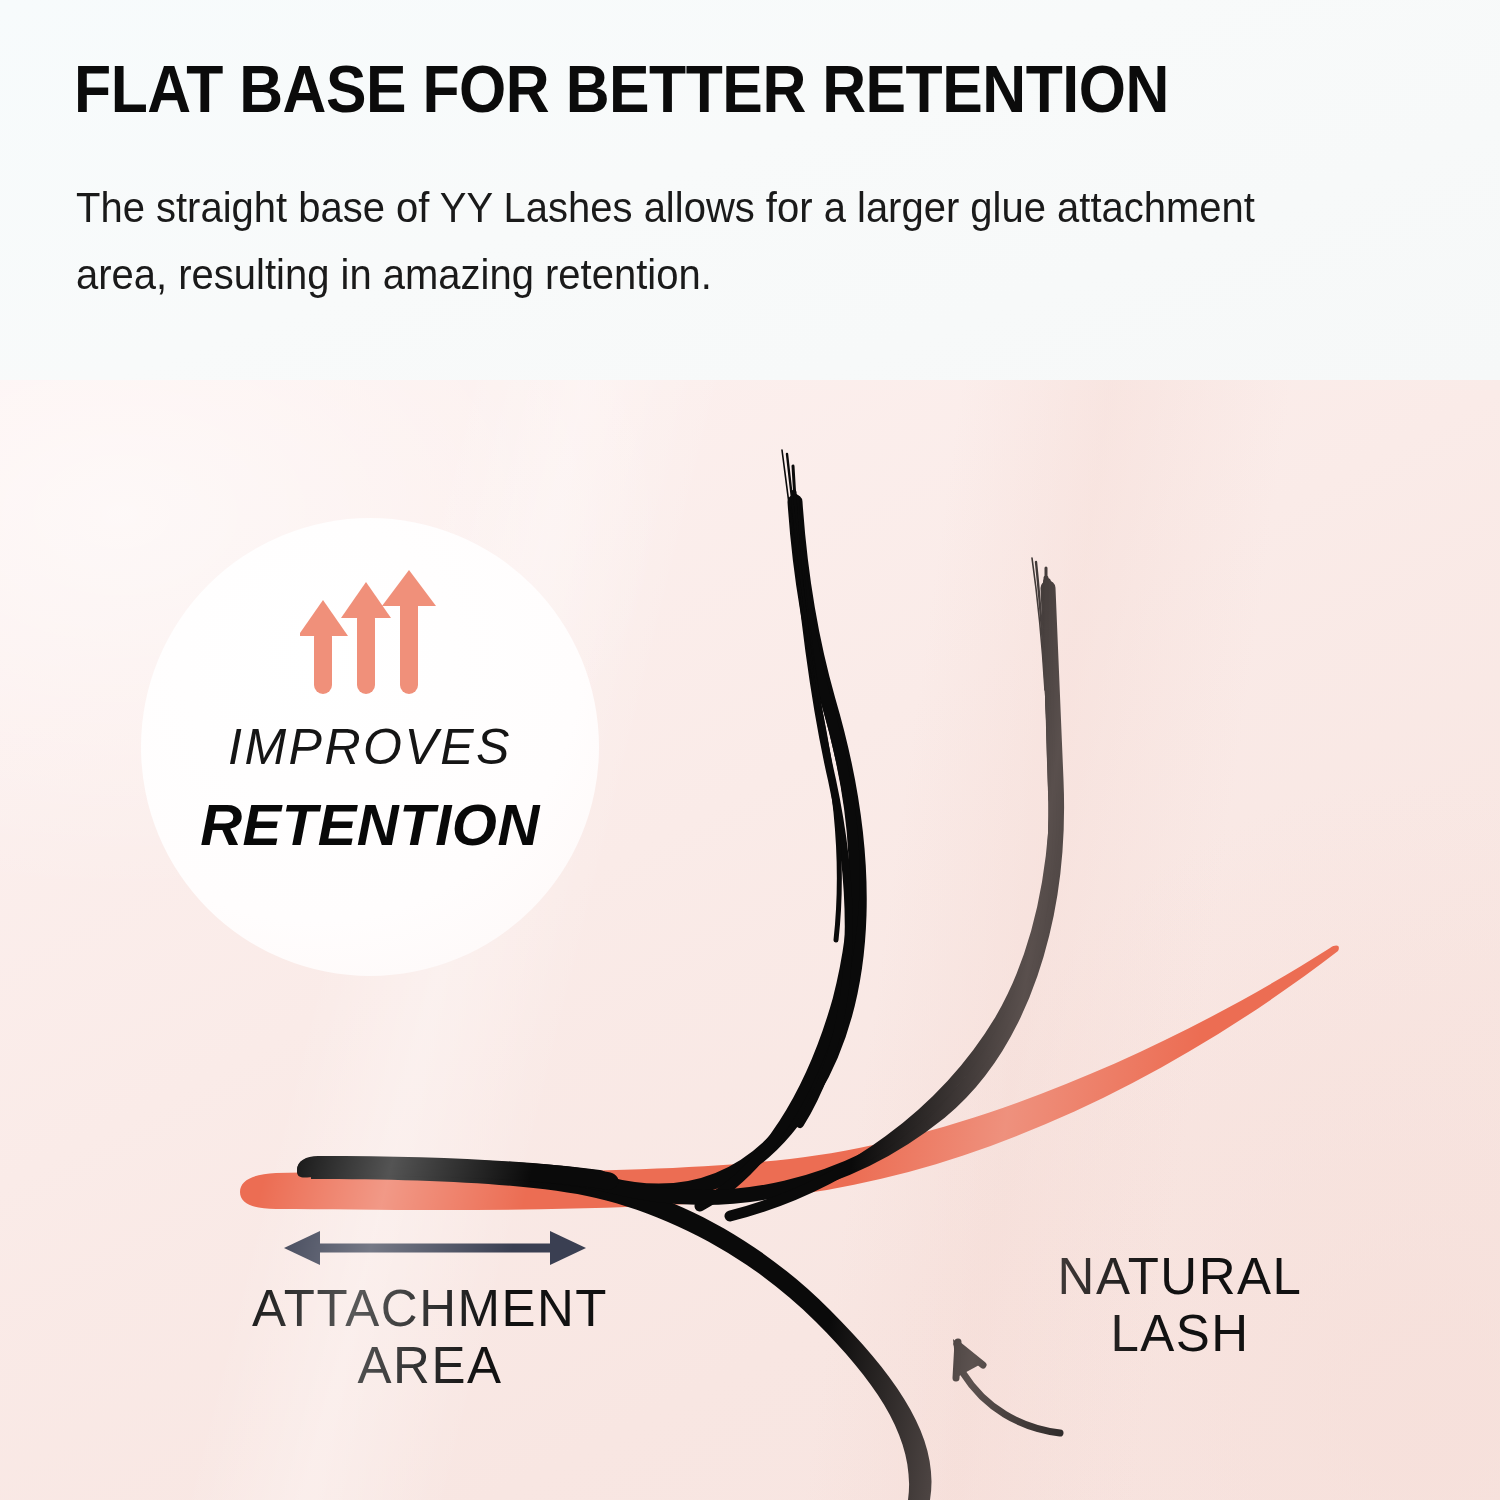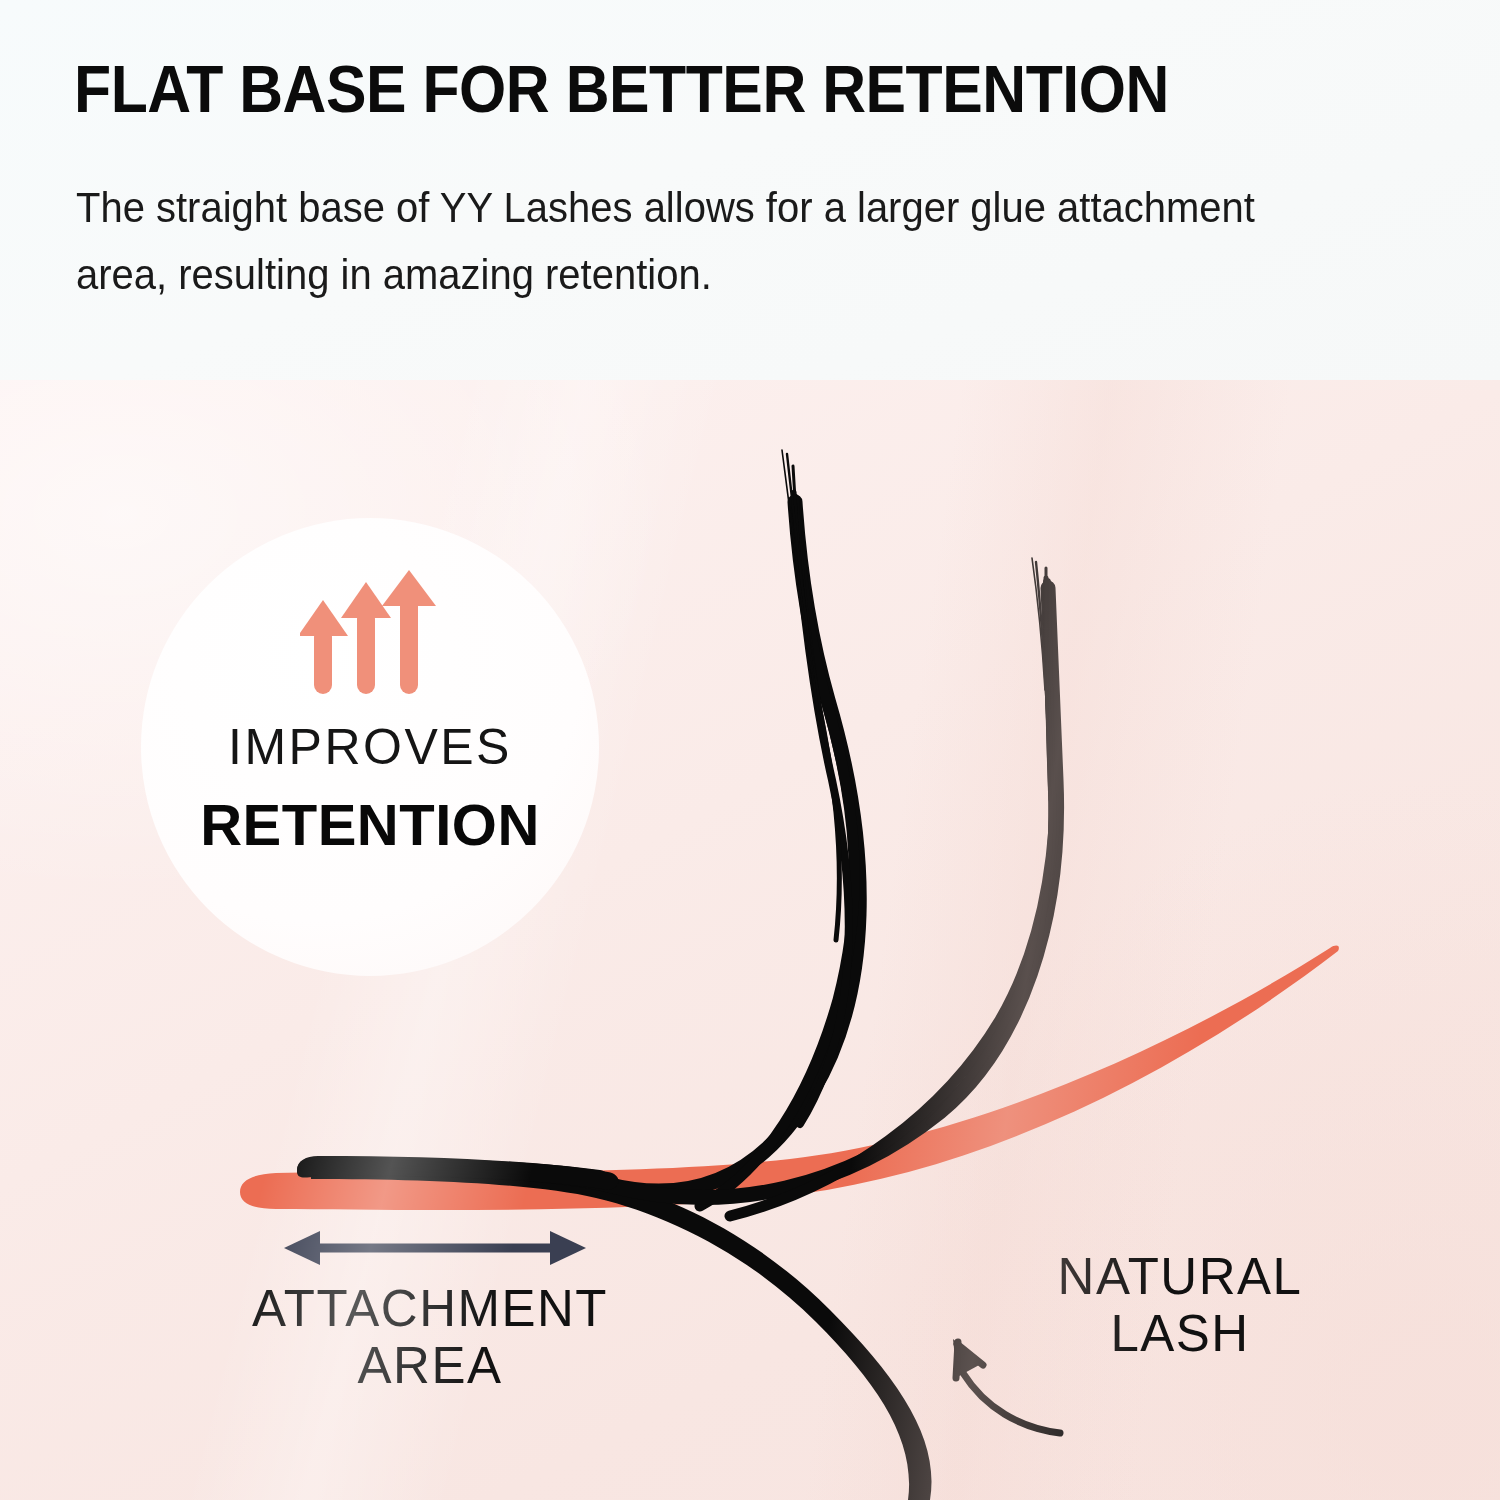--- a/index.html
+++ b/index.html
@@ -79,20 +79,21 @@
     position:absolute;
     left:141px; top:138px;            
     width:458px; height:458px;
     border-radius:50%;
     background:radial-gradient(circle at 38% 30%, #ffffff 0%, #fffdfd 62%, #fdf6f5 100%);
     display:flex;
     flex-direction:column;
     align-items:center;
     justify-content:flex-start;
     z-index:6;
+    font-style:italic;
   }
   #badge-arrows {
     margin-top:52px;
     width:140px; height:126px;
   }
   #badge-line1 {
     margin-top:26px;
     font-size:50px;
     font-weight:300;
     letter-spacing:2.5px;

